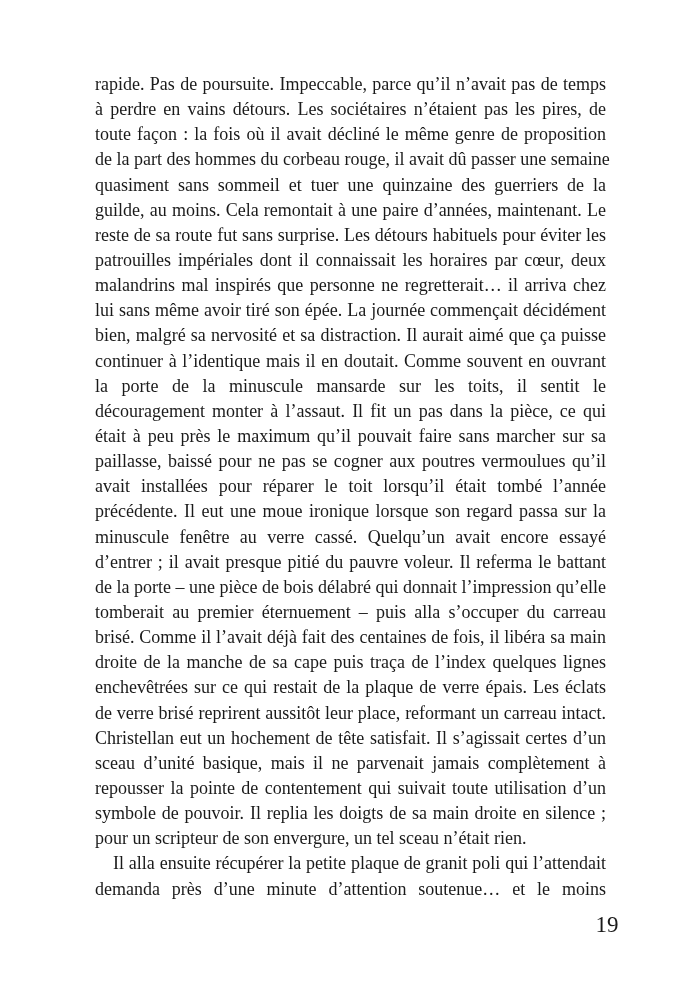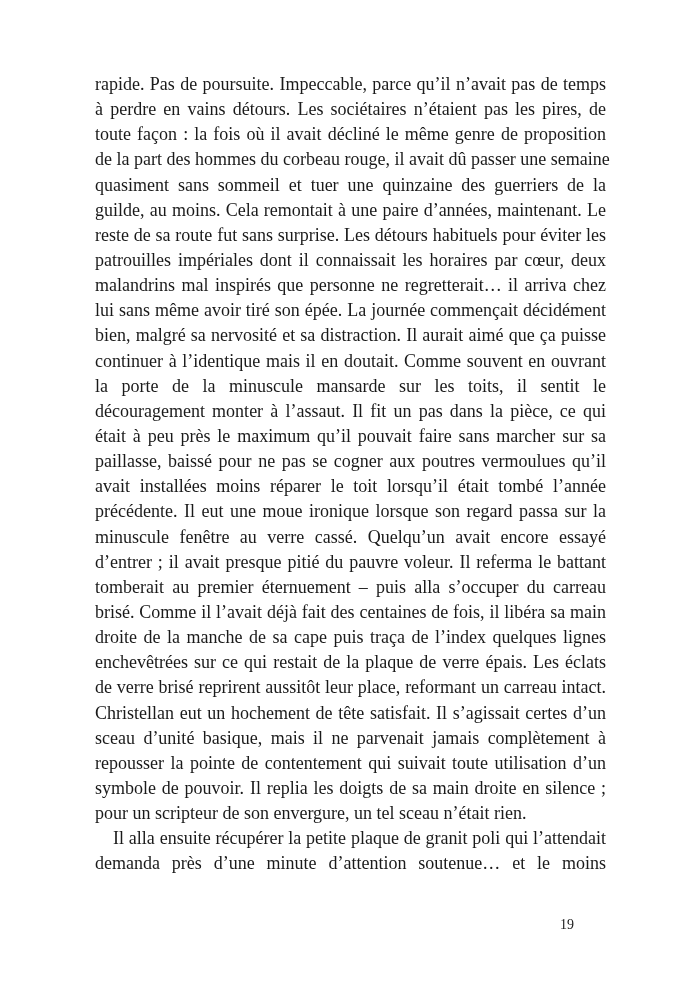--- a/index.html
+++ b/index.html
@@ -31,25 +31,25 @@
       text-align-last: justify;
     }
     .line.last {
       text-align-last: left;
     }
     .line.indent {
       padding-left: 18px;
     }
     .page-number {
       position: absolute;
-      left: 528px;
+      left: 584px;
       width: 46px;
       top: 914px;
-      text-align: right;
-      font-size: 14px;
+      text-align: center;
+      font-size: 23px;
       line-height: 22px;
     }
   </style>
 </head>
 <body>
 
 <div class="page">
   <div class="paragraph">
     <span class="line">rapide. Pas de poursuite. Impeccable, parce qu’il n’avait pas de temps</span>
     <span class="line">à perdre en vains détours. Les sociétaires n’étaient pas les pires, de</span>
@@ -60,24 +60,25 @@
     <span class="line">reste de sa route fut sans surprise. Les détours habituels pour éviter les</span>
     <span class="line">patrouilles impériales dont il connaissait les horaires par cœur, deux</span>
     <span class="line">malandrins mal inspirés que personne ne regretterait… il arriva chez</span>
     <span class="line">lui sans même avoir tiré son épée. La journée commençait décidément</span>
     <span class="line">bien, malgré sa nervosité et sa distraction. Il aurait aimé que ça puisse</span>
     <span class="line">continuer à l’identique mais il en doutait. Comme souvent en ouvrant</span>
     <span class="line">la porte de la minuscule mansarde sur les toits, il sentit le</span>
     <span class="line">découragement monter à l’assaut. Il fit un pas dans la pièce, ce qui</span>
     <span class="line">était à peu près le maximum qu’il pouvait faire sans marcher sur sa</span>
     <span class="line">paillasse, baissé pour ne pas se cogner aux poutres vermoulues qu’il</span>
-    <span class="line">avait installées moins réparer le toit lorsqu’il était tombé l’année</span>
+    <span class="line">avait installées pour réparer le toit lorsqu’il était tombé l’année</span>
     <span class="line">précédente. Il eut une moue ironique lorsque son regard passa sur la</span>
     <span class="line">minuscule fenêtre au verre cassé. Quelqu’un avait encore essayé</span>
     <span class="line">d’entrer ; il avait presque pitié du pauvre voleur. Il referma le battant</span>
+    <span class="line">de la porte – une pièce de bois délabré qui donnait l’impression qu’elle</span>
     <span class="line">tomberait au premier éternuement – puis alla s’occuper du carreau</span>
     <span class="line">brisé. Comme il l’avait déjà fait des centaines de fois, il libéra sa main</span>
     <span class="line">droite de la manche de sa cape puis traça de l’index quelques lignes</span>
     <span class="line">enchevêtrées sur ce qui restait de la plaque de verre épais. Les éclats</span>
     <span class="line">de verre brisé reprirent aussitôt leur place, reformant un carreau intact.</span>
     <span class="line">Christellan eut un hochement de tête satisfait. Il s’agissait certes d’un</span>
     <span class="line">sceau d’unité basique, mais il ne parvenait jamais complètement à</span>
     <span class="line">repousser la pointe de contentement qui suivait toute utilisation d’un</span>
     <span class="line">symbole de pouvoir. Il replia les doigts de sa main droite en silence ;</span>
     <span class="line last">pour un scripteur de son envergure, un tel sceau n’était rien.</span>

